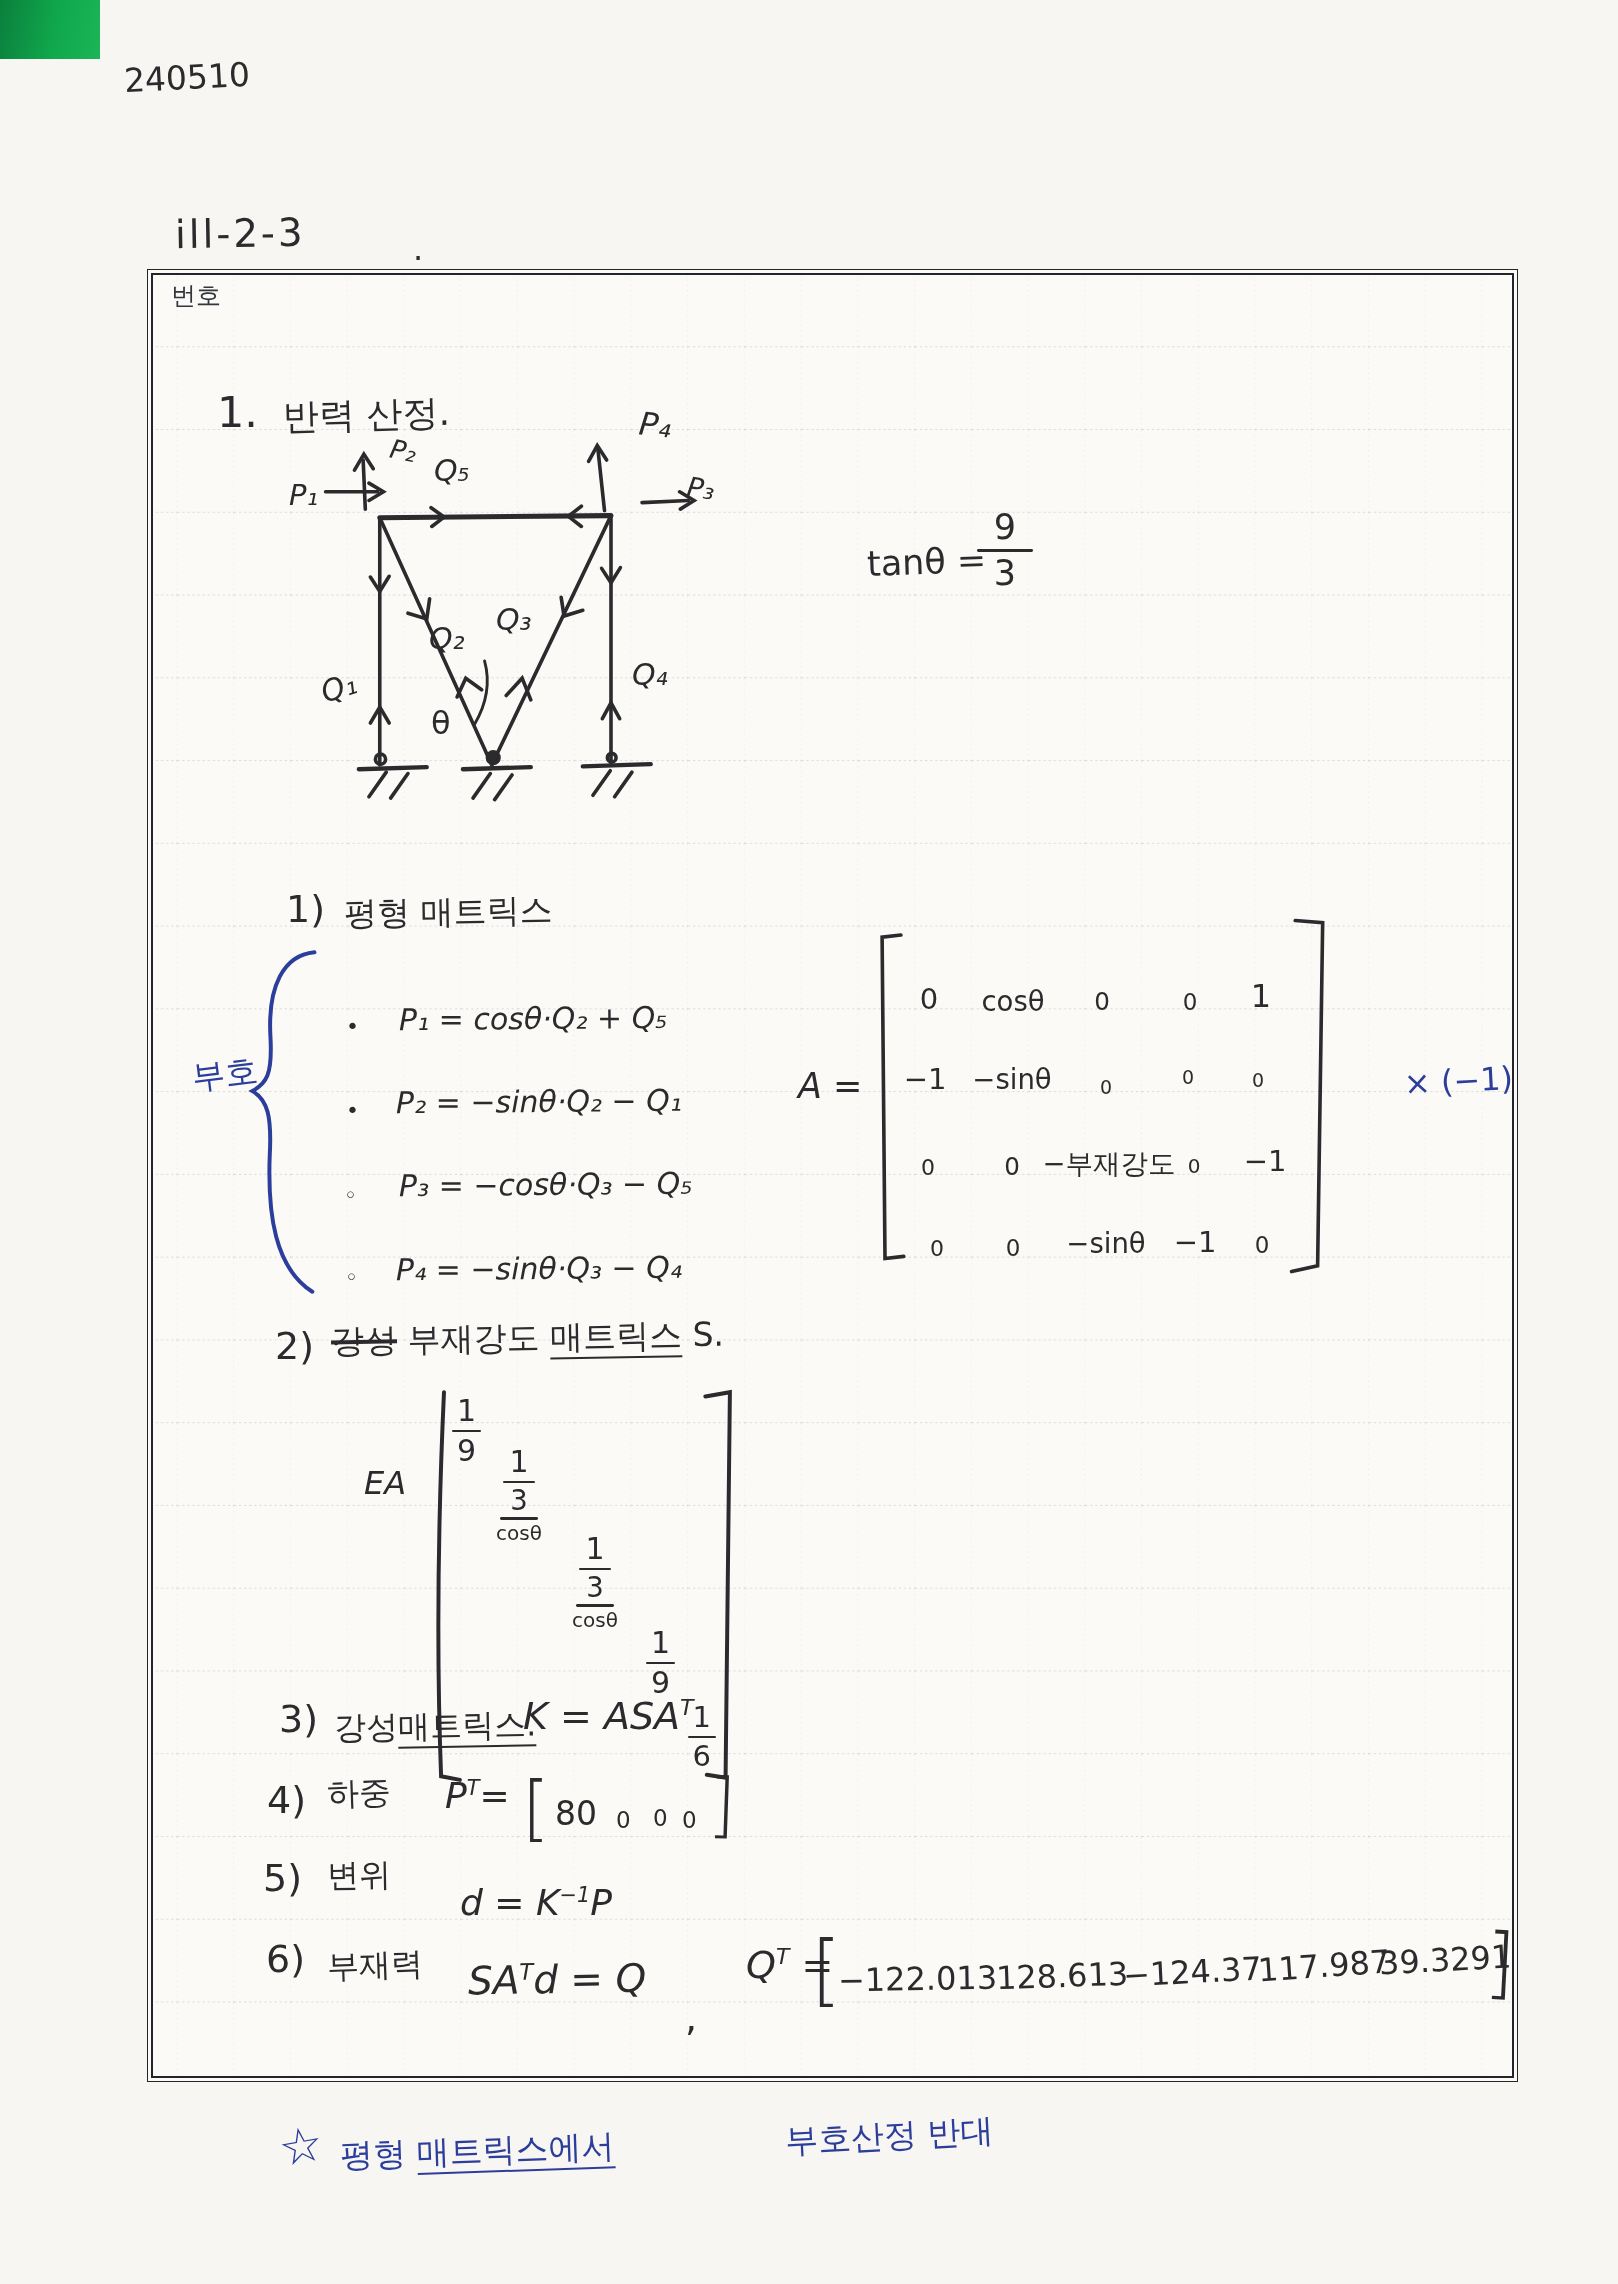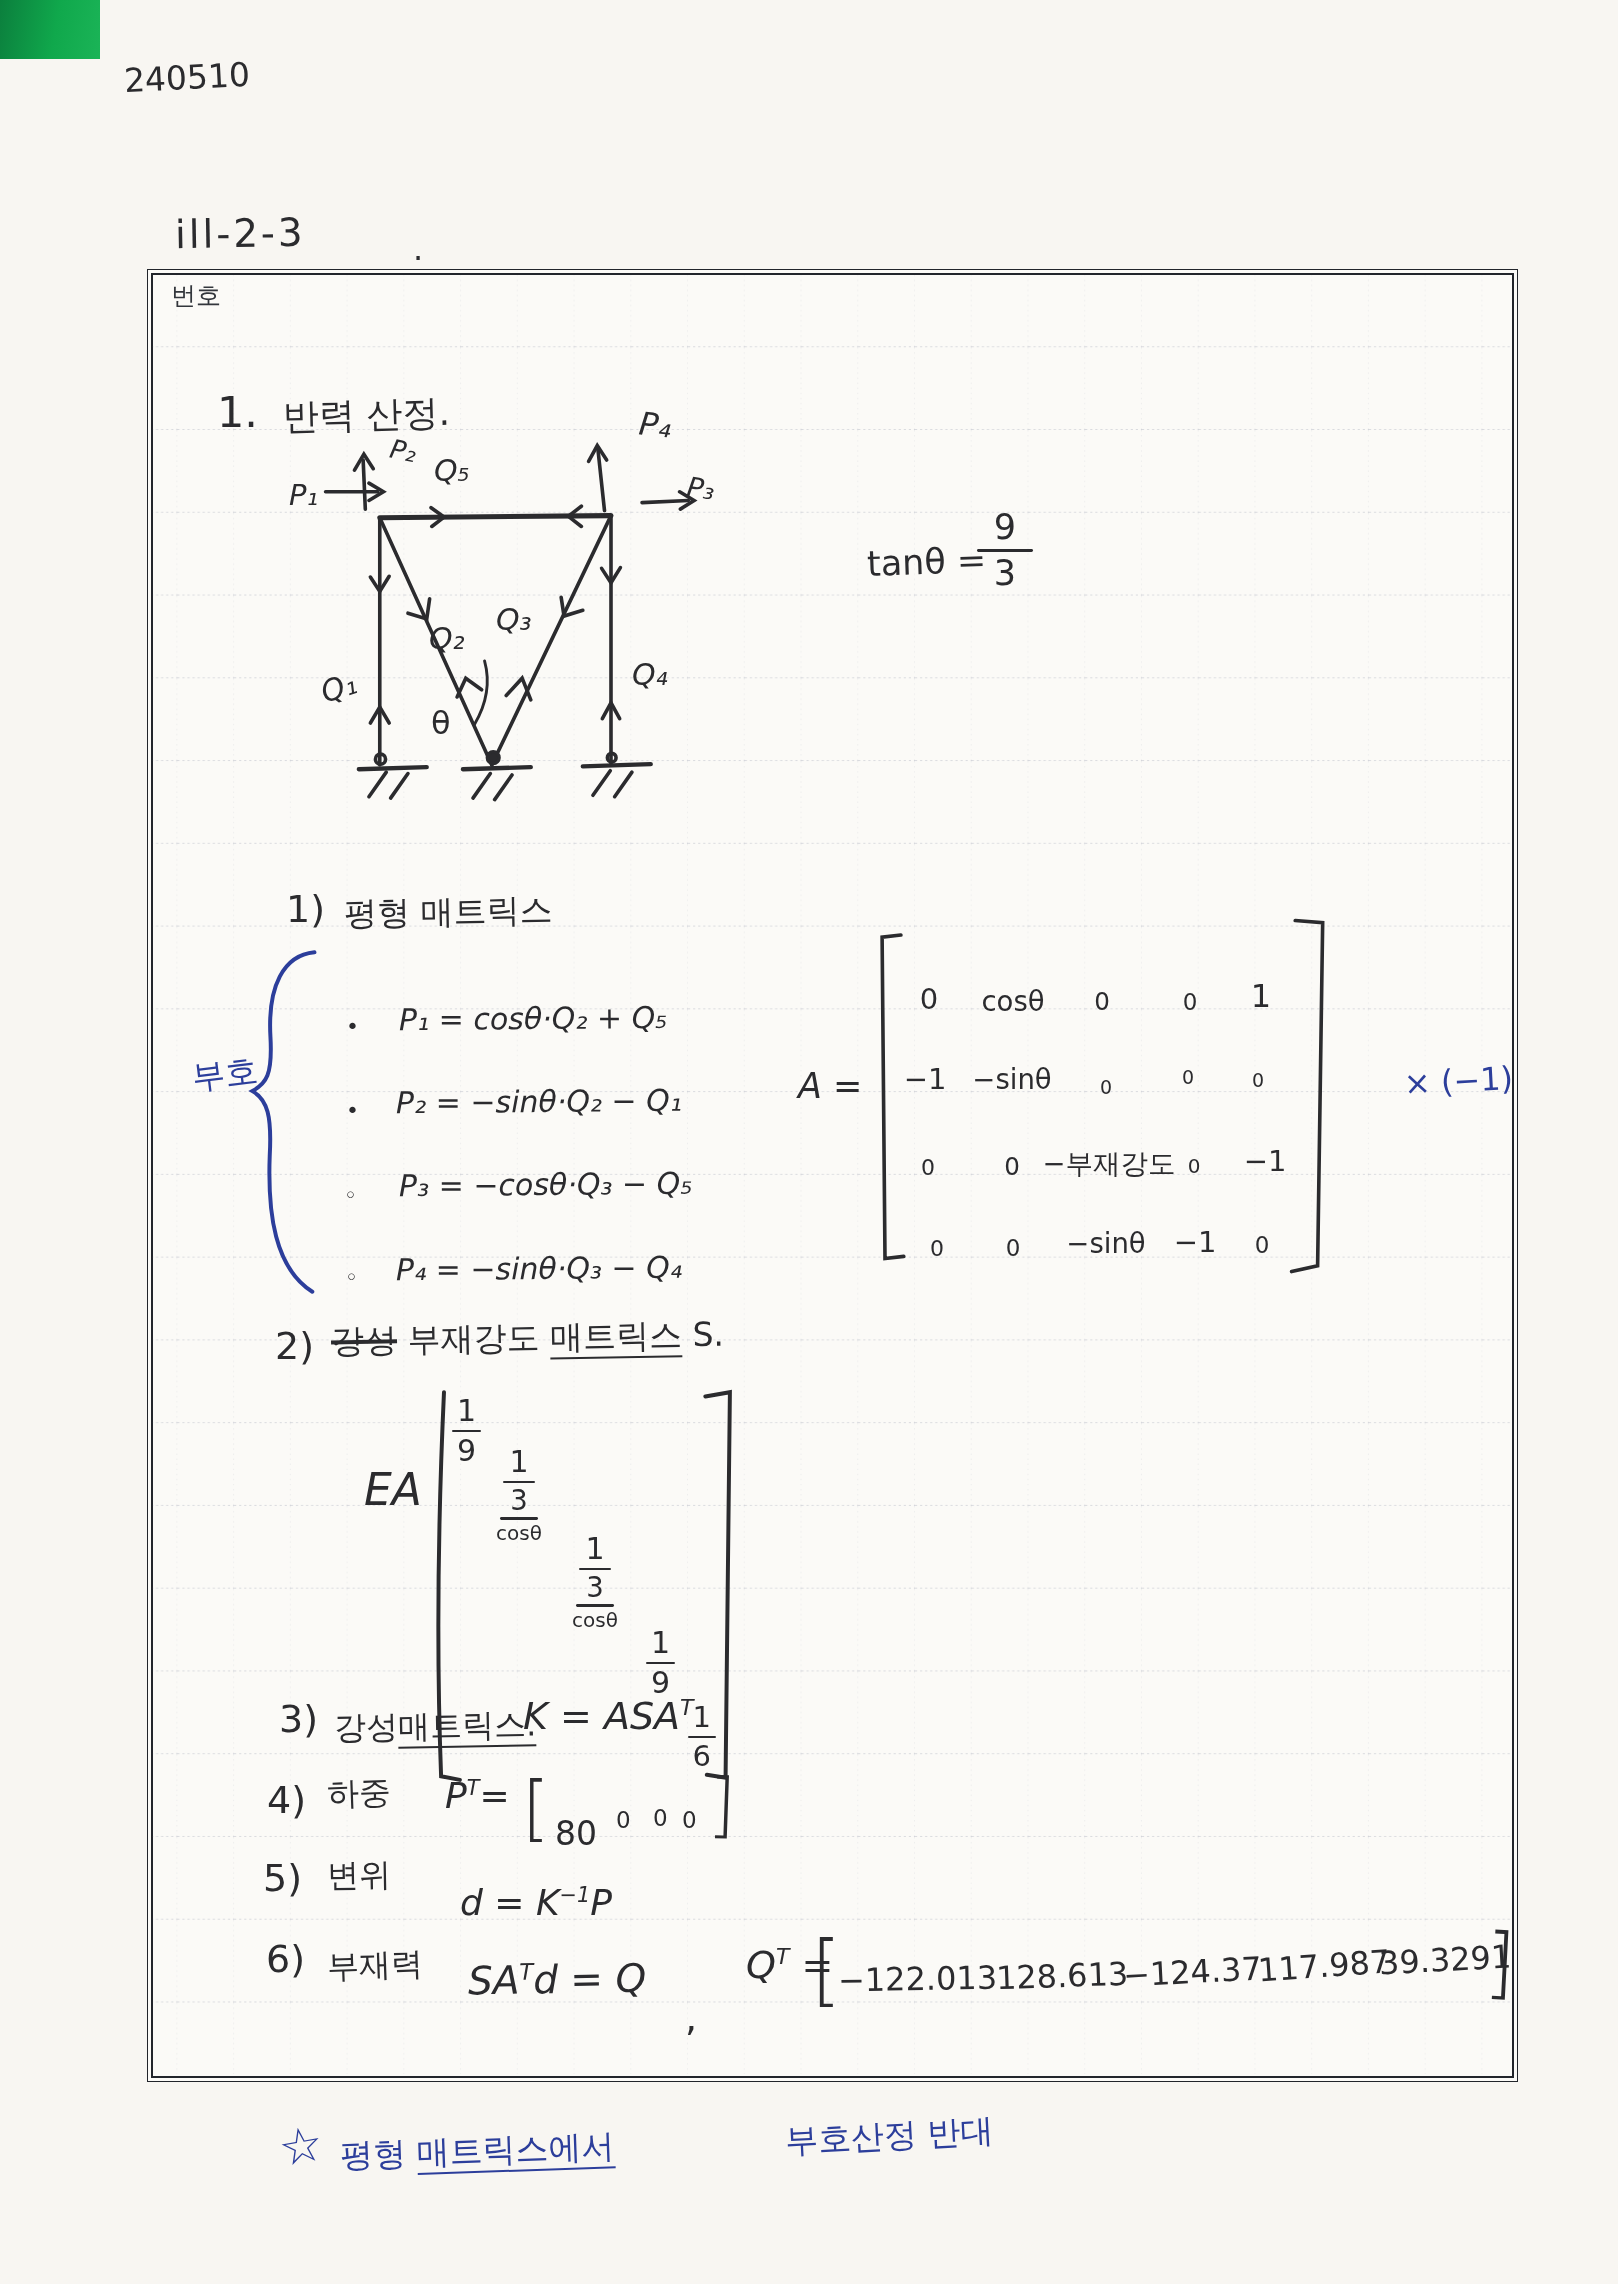--- a/index.html
+++ b/index.html
@@ -176,21 +176,21 @@
 <div class="abs hw cell" style="left:1262px;top:1233px;font-size:23px;">0</div>
 
 <div class="abs hw blue" style="left:1404px;top:1065px;font-size:32px;transform:rotate(-3deg);">× (−1)</div>
 
 <div class="abs hw" style="left:275px;top:1327px;font-size:38px;">2)</div>
 <div class="abs hw" style="left:331px;top:1321px;font-size:33px;transform:rotate(-1deg);">
   <span class="strike">강성</span>
   <span>부재강도 </span><span class="underl">매트릭스</span><span> S.</span>
 </div>
 
-<div class="abs hw italic" style="left:364px;top:1467px;font-size:44px;">EA</div>
+<div class="abs hw italic" style="left:364px;top:1467px;font-size:32px;">EA</div>
 <svg class="abs" style="left:405px;top:1373px;" width="361" height="434" viewBox="560 1900 500 600">
   <path d="M614,1926 C606,2100 604,2300 610,2458 L636,2463" stroke="#2b2b2e" stroke-width="5.5" fill="none" stroke-linecap="round"></path>
   <polyline points="976,1932 1010,1926 1004,2460 978,2456" stroke="#2b2b2e" stroke-width="5.5" fill="none" stroke-linecap="round"></polyline>
 </svg>
 
 <div class="frac" style="left:452px;top:1396px;">
   <span class="fnum hw" style="font-size:30px;">1</span>
   <span class="fbar" style="width:29px;margin:3.6px 0;"></span>
   <span class="fden hw" style="font-size:30px;">9</span>
 </div>
@@ -230,21 +230,21 @@
 <div class="abs hw italic" style="left:523px;top:1697px;font-size:38px;">
   <span>K = ASA</span><span class="sup">T</span>
 </div>
 
 <div class="abs hw" style="left:267px;top:1781px;font-size:38px;">4)</div>
 <div class="abs hw" style="left:327px;top:1777px;font-size:32px;transform:rotate(-2deg);">하중</div>
 <div class="abs hw italic" style="left:445px;top:1777px;font-size:36px;">
   <span>P</span><span class="sup">T</span><span>=</span>
 </div>
 <div class="abs hw bigbr" style="left:522px;top:1772px;font-size:71px;">[</div>
-<div class="abs hw" style="left:555px;top:1797px;font-size:33px;margin-top:20px;">80</div>
+<div class="abs hw" style="left:555px;top:1797px;font-size:33px;">80</div>
 <div class="abs hw" style="left:616px;top:1808px;font-size:23px;">0</div>
 <div class="abs hw" style="left:653px;top:1806px;font-size:23px;">0</div>
 <div class="abs hw" style="left:682px;top:1808px;font-size:23px;">0</div>
 <div class="abs hw bigbr" style="left:708px;top:1769px;font-size:71px;transform:rotate(2deg);">]</div>
 
 <div class="abs hw" style="left:263px;top:1859px;font-size:38px;">5)</div>
 <div class="abs hw" style="left:327px;top:1859px;font-size:32px;transform:rotate(-1deg);">변위</div>
 <div class="abs hw italic" style="left:460px;top:1884px;font-size:36px;">
   <span>d = K</span><span class="sup">−1</span><span>P</span>
 </div>

